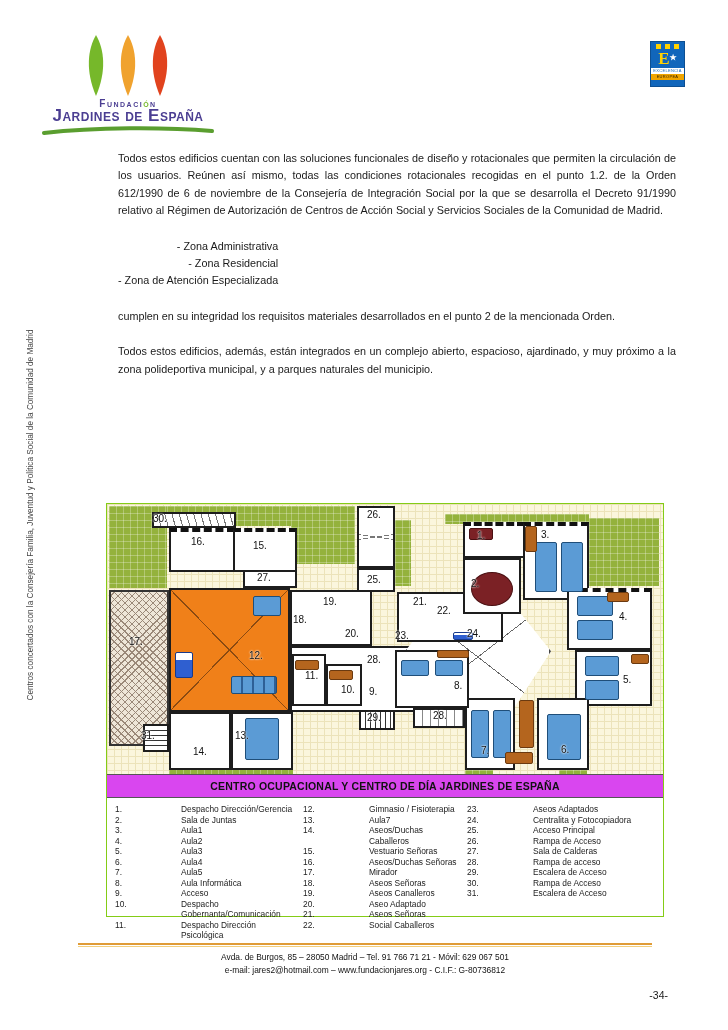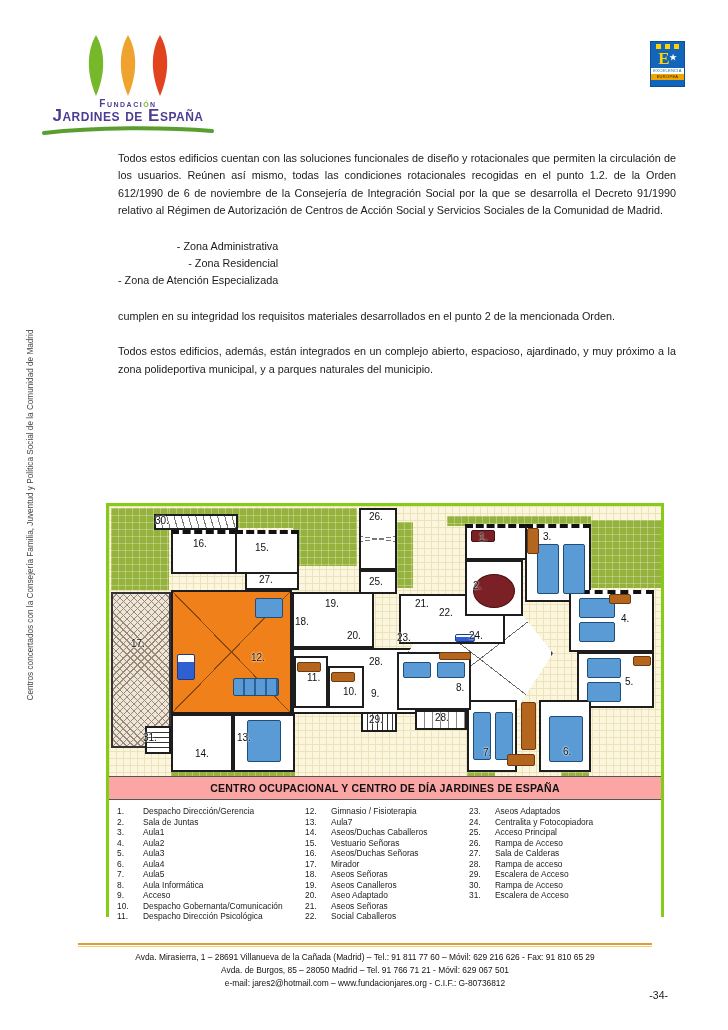--- a/index.html
+++ b/index.html
@@ -33,36 +33,36 @@
   
   .bodytext{position:absolute;left:118px;top:150px;width:558px;
             font-size:10.8px;line-height:17.4px;text-align:justify;}
   .bodytext p{margin:0 0 18px 0;}
   .zonas{display:flex;margin:0 0 18px 0;text-align:left;}
   .zlabel{width:93px;flex:none;}
   .zitems > div{margin:0;text-align:right;}
 
   
   .figure{position:absolute;left:106px;top:503px;width:558px;height:414px;
-          border:3px solid #84cc16;box-sizing:border-box;background:#fca5a5;}
+          border:1px solid #84cc16;box-sizing:border-box;background:#d946ef;}
   .grid-bg{background-color:#fbf6dd;
       background-image:linear-gradient(#ece3ba 1px,transparent 1px),
                        linear-gradient(90deg,#ece3ba 1px,transparent 1px);
       background-size:7px 7px;}
   .plan{position:relative;width:100%;height:270px;overflow:hidden;}
   .caption{height:22px;line-height:22px;text-align:center;font-weight:bold;font-size:10.5px;
            letter-spacing:.2px;border-top:1px solid #555;border-bottom:1px solid #555;color:#111;}
   .legend{position:relative;height:118px;background:#fff;font-size:8.4px;line-height:10.5px;color:#222;}
   .lcol{position:absolute;top:6px;}
   .lcol:nth-child(1){left:8px;width:182px;}
   .lcol:nth-child(2){left:196px;width:160px;}
   .lcol:nth-child(3){left:360px;width:170px;}
   .lrow{display:flex;}
   .lnum{width:26px;flex:none;}
-  .ltxt{flex:1;}
+  .ltxt{flex:1;margin-left:40px;}
 
   
   .plan div{position:absolute;box-sizing:border-box;}
   .garden{background-color:#94b23c;
       background-image:linear-gradient(rgba(255,255,255,.28) 1px,transparent 1px),
                        linear-gradient(90deg,rgba(255,255,255,.28) 1px,transparent 1px);
       background-size:7px 7px;}
   .hatch{background-color:#eee6d8;border:2px solid #333;
       background-image:repeating-linear-gradient(45deg,transparent 0 4px,#9a8878 4px 5px),
                        repeating-linear-gradient(-45deg,transparent 0 4px,#9a8878 4px 5px);}
@@ -364,19 +364,18 @@
           <div class="lrow">
             <span class="lnum">31.</span>
             <span class="ltxt">Escalera de Acceso</span>
           </div>
         </div>
       </div>
   </div>
 
   <div class="footer">
     <div class="rule"></div>
-    <div>Avda. Mirasierra, 1 – 28691 Villanueva de la Cañada (Madrid) – Tel.: 91 811 77 60 – Móvil: 629 216 626 - Fax: 91 810 65 29</div>
     <div>Avda. de Burgos, 85 – 28050 Madrid – Tel. 91 766 71 21 - Móvil: 629 067 501</div>
     <div>e-mail: jares2@hotmail.com – www.fundacionjares.org - C.I.F.: G-80736812</div>
   </div>
   <div class="pagenum">-34-</div>
 
 </div>
 
 </body></html>

